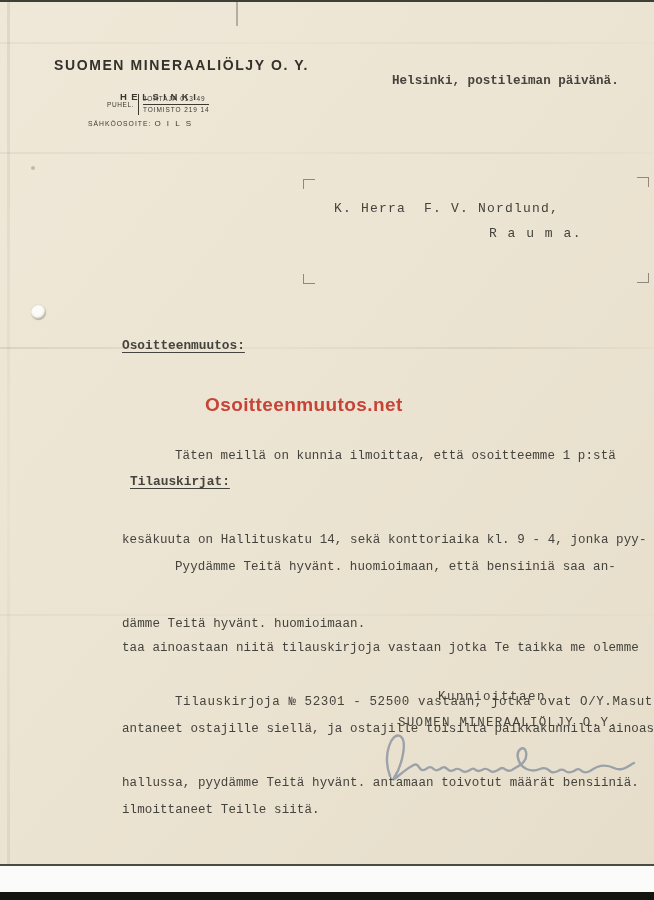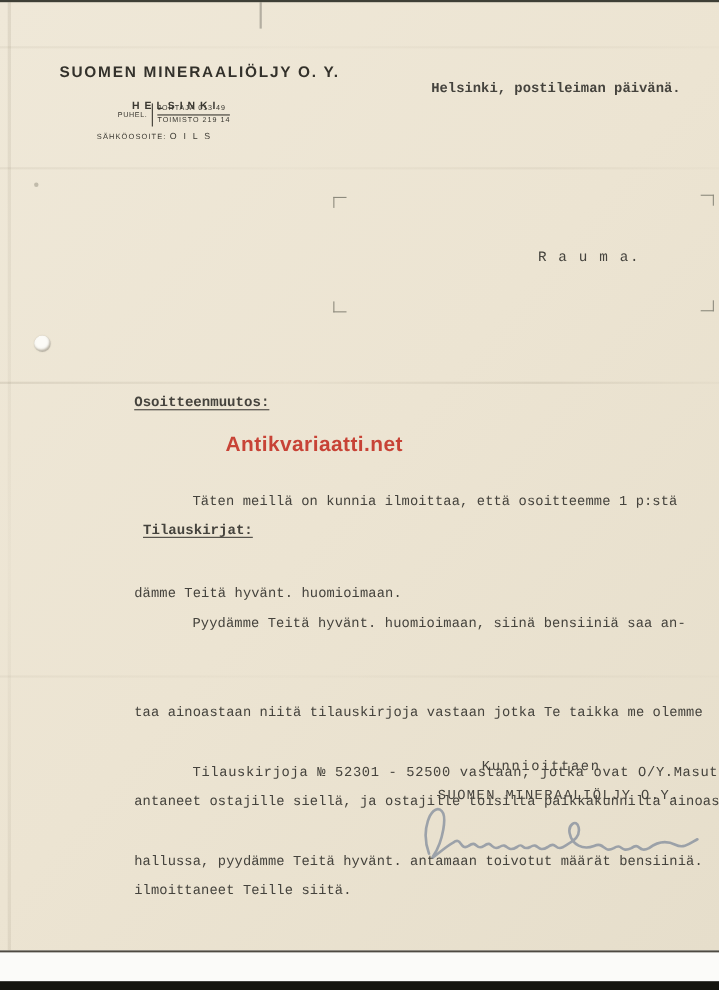--- a/index.html
+++ b/index.html
@@ -42,21 +42,21 @@
   .rcpt1{left:334px;top:199px;font-size:13px;letter-spacing:1.2px;}
   .rcpt2{left:489px;top:224px;font-size:13px;letter-spacing:1.5px;}
 
   .cm{position:absolute;width:11px;height:9px;border:0 solid #8d8a7d;}
   .cm-tl{left:303px;top:177px;border-left-width:1px;border-top-width:1px;}
   .cm-tr{left:637px;top:175px;border-right-width:1px;border-top-width:1px;}
   .cm-bl{left:303px;top:272px;border-left-width:1px;border-bottom-width:1px;}
   .cm-br{left:637px;top:271px;border-right-width:1px;border-bottom-width:1px;}
 
   .body-head{font-size:12.8px;font-weight:bold;text-decoration:underline;text-underline-offset:3px;}
-  .head1{left:122px;top:356px;}
+  .head1{left:122px;top:336px;}
   .head2{left:130px;top:472px;}
   .para{font-size:12.5px;letter-spacing:.1px;}
   .para div{height:auto;}
   .para .indent{text-indent:53px;}
   .para1{left:122px;top:384px;line-height:28px;}
   .para2{left:122px;top:498px;line-height:27px;}
   .para3{left:122px;top:633px;line-height:27px;width:540px;}
   .para3 .indent{letter-spacing:.6px;}
 
   .salutation{left:438px;top:688px;font-size:12.5px;letter-spacing:1.5px;}
@@ -96,31 +96,33 @@
       <span>SÄHKÖOSOITE:</span><span class="val">O I L S</span>
     </div>
 
     <div class="tw dateline">Helsinki, postileiman päivänä.</div>
 
     <div class="cm cm-tl"></div>
     <div class="cm cm-tr"></div>
     <div class="cm cm-bl"></div>
     <div class="cm cm-br"></div>
 
+    <div class="tw rcpt1">K. Herra  F. V. Nordlund,</div>
     <div class="tw rcpt2">R a u m a.</div>
 
     <div class="tw body-head head1">Osoitteenmuutos:</div>
     <div class="tw para para1">
       <div class="indent">Täten meillä on kunnia ilmoittaa, että osoitteemme 1 p:stä</div>
+      <div>kesäkuuta on Hallituskatu 14, sekä konttoriaika kl. 9 - 4, jonka pyy-</div>
       <div>dämme Teitä hyvänt. huomioimaan.</div>
     </div>
 
     <div class="tw body-head head2">Tilauskirjat:</div>
     <div class="tw para para2">
-      <div class="indent">Pyydämme Teitä hyvänt. huomioimaan, siinä bensiiniä saa an-</div>
+      <div class="indent">Pyydämme Teitä hyvänt. huomioimaan, että bensiiniä saa an-</div>
       <div>taa ainoastaan niitä tilauskirjoja vastaan jotka Te taikka me olemme</div>
       <div>antaneet ostajille siellä, ja ostajille toisilta paikkakunnilta ainoas</div>
       <div>ilmoittaneet Teille siitä.</div>
     </div>
 
     <div class="tw para para3">
       <div class="indent">Tilauskirjoja № 52301 - 52500 vastaan, jotka ovat O/Y.Masut</div>
       <div>hallussa, pyydämme Teitä hyvänt. antamaan toivotut määrät bensiiniä.</div>
     </div>
 
@@ -129,18 +131,18 @@
 
     <svg class="signature" viewBox="0 0 270 62">
       <path d="M20,52 C12,30 22,8 30,12 C38,16 32,42 24,54 C20,60 34,46 42,42
                C50,36 48,50 56,45 C64,39 62,50 70,45 C78,39 76,50 84,46
                C92,41 90,52 100,46 C106,41 104,50 112,46 C120,41 118,52 128,46
                C136,40 134,50 142,46 C150,41 158,38 156,28 C154,20 146,26 148,34
                C150,44 160,49 170,45 C180,41 178,52 188,47 C196,42 194,52 204,47
                C212,41 210,52 220,47 C228,41 236,40 244,44 C252,48 258,42 264,39" fill="none" stroke="#7f8a9b" stroke-width="2.4" stroke-linecap="round"></path>
     </svg>
 
-    <div class="watermark">Antikvariaatti.net</div>
+    <div class="watermark">Osoitteenmuutos.net</div>
   </div>
 
   <div class="white-strip"></div>
   <div class="black-strip"></div>
 </div>
 
 </body></html>

